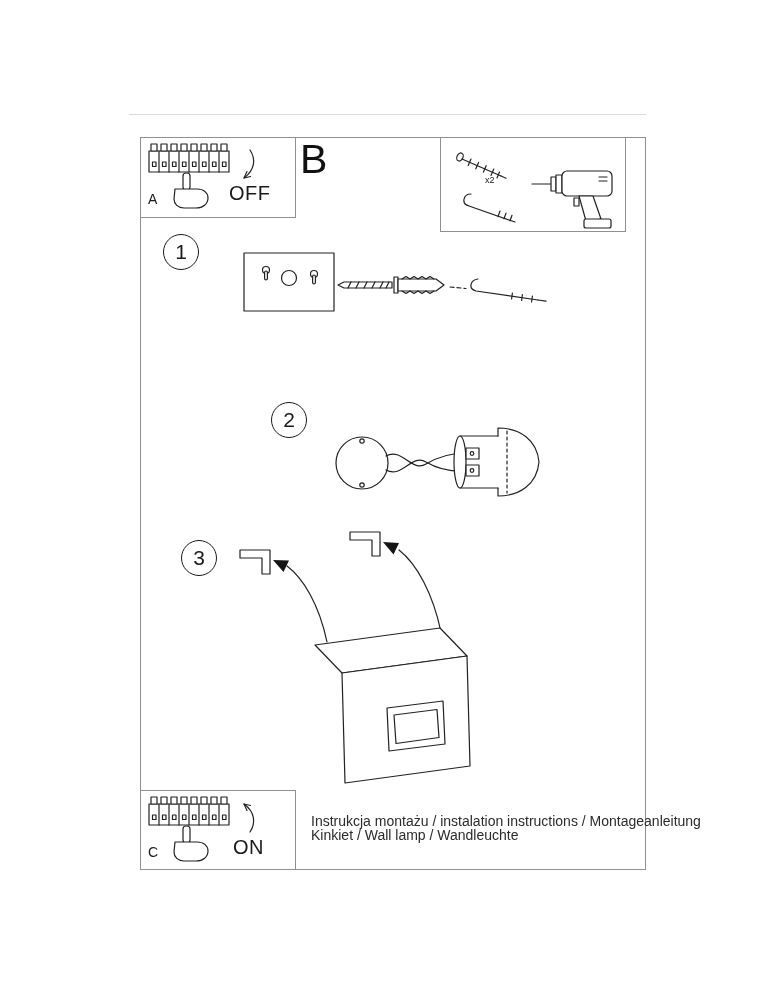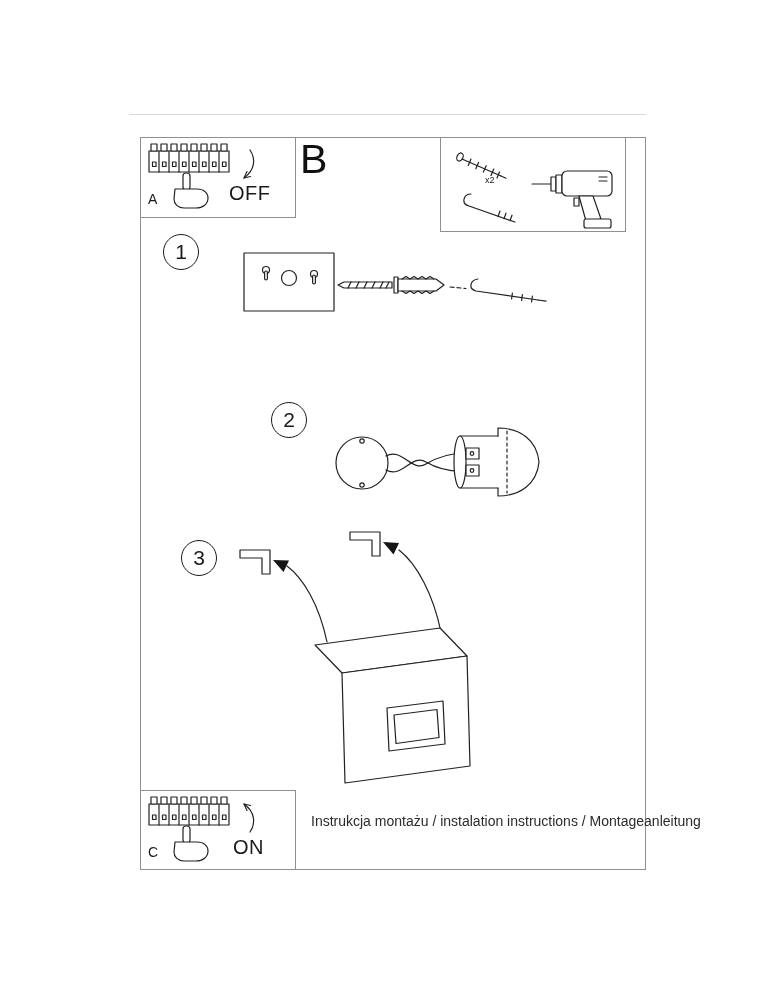--- a/index.html
+++ b/index.html
@@ -228,15 +228,16 @@
     <svg class="abs" style="left:96px;top:8px" width="20" height="36" viewBox="0 0 20 36">
       <path class="ln" d="M13,33 C19,24 18,13 7,5"></path>
       <path class="ln" d="M7,5 L13.5,6.5 M7,5 L10,11.5"></path>
     </svg>
     <span class="abs switch-label" style="left:92px;top:45px">ON</span>
     <span class="abs panel-letter" style="left:7px;top:53px">C</span>
   </div>
 
   <div class="abs" style="left:311px;top:814px">
     <div class="footer-text">Instrukcja montażu / instalation instructions / Montageanleitung</div>
+    <div class="footer-text">Kinkiet / Wall lamp / Wandleuchte</div>
   </div>
 
 </div>
 
 </body></html>

